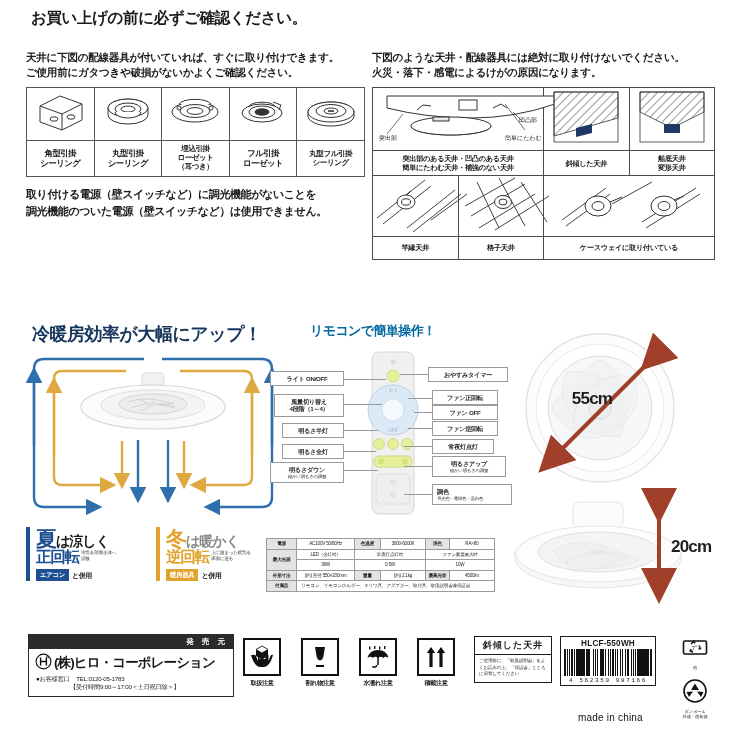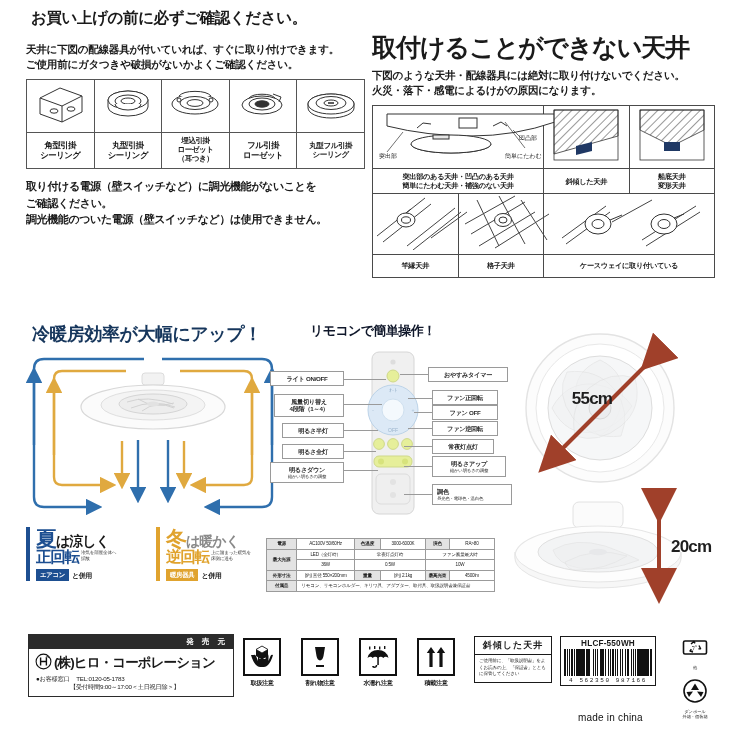--- a/index.html
+++ b/index.html
@@ -16,21 +16,21 @@
   .hdr-lead{font-size:15.5px;font-weight:bold;letter-spacing:-0.4px;}
   .hdr-big{font-size:25px;font-weight:bold;letter-spacing:-1px;line-height:1.05;}
   .body-sm{font-size:10.6px;line-height:1.42;letter-spacing:-0.3px;font-weight:bold;}
 
   
   #top-lead{position:absolute;left:31px;top:8px;}
   #col-left{position:absolute;left:26px;top:34px;width:340px;}
   #col-right{position:absolute;left:372px;top:34px;width:344px;}
 
   .sec-title{margin:0 0 5px 0;}
-  .sec-desc{margin:8px 0 7px 0;}
+  .sec-desc{margin:16px 0 7px 0;}
 
   
   .fixtbl{width:339px;border:1.4px solid #333;border-collapse:collapse;table-layout:fixed;background:#fff;}
   .fixtbl td{border:1px solid #555;padding:0;vertical-align:middle;text-align:center;}
   .fixtbl .pic{height:52px;}
   .fixtbl .cap{height:31px;font-size:8.4px;font-weight:bold;line-height:1.18;letter-spacing:-0.5px;padding:2px 1px;margin-left:40px;}
 
   .note-block{margin-top:9px;font-size:11px;line-height:1.5;font-weight:bold;letter-spacing:-0.4px;}
 
   
@@ -50,21 +50,21 @@
   .season-l1{position:absolute;left:10px;top:0px;white-space:nowrap;}
   .season-l1 .big{font-size:21px;font-weight:bold;letter-spacing:-1px;}
   .season-l1 .mid{font-size:14px;font-weight:bold;letter-spacing:-1px;}
   .season-l2{position:absolute;left:10px;top:22px;white-space:nowrap;}
   .season-l2 .rot{font-size:15.5px;font-weight:bold;letter-spacing:-1.2px;}
   .season-l2 .anno{font-size:4.6px;line-height:1.22;display:inline-block;vertical-align:2px;margin-left:2px;color:#333;letter-spacing:-0.2px;}
   .season-l3{position:absolute;left:10px;top:44px;white-space:nowrap;font-size:7px;font-weight:bold;}
   .season-l3 .chip{display:inline-block;color:#fff;font-size:6.4px;padding:1.5px 4px;letter-spacing:-0.3px;vertical-align:1px;}
   .season-l3 .with{margin-left:3px;font-size:7px;letter-spacing:-0.4px;}
 
-  #remote-title{position:absolute;left:310px;top:322px;font-size:13px;font-weight:bold;letter-spacing:-0.6px;color:#0f172a;text-align:right;}
+  #remote-title{position:absolute;left:310px;top:322px;font-size:13px;font-weight:bold;letter-spacing:-0.6px;color:#0369a1;text-align:right;}
   #remote{position:absolute;left:268px;top:348px;width:250px;height:170px;}
   .rlabel{position:absolute;border:0.9px solid #9a9a9a;background:#fff;color:#2a2a2a;
           font-size:6.2px;font-weight:bold;letter-spacing:-0.3px;line-height:1.25;
           padding:2.5px 3px;text-align:center;box-sizing:border-box;}
   .rlabel .sub{display:block;font-size:4.4px;font-weight:normal;letter-spacing:-0.2px;margin-top:0.5px;}
   .lline{position:absolute;background:#9a9a9a;height:0.8px;}
 
   
   #spec{position:absolute;left:266px;top:538px;width:229px;}
   .spectbl{width:100%;border-collapse:collapse;table-layout:fixed;border:0.9px solid #6d6d6d;background:#fff;}
@@ -185,27 +185,25 @@
         <td class="cap" style="white-space:pre-line">フル引掛
 ローゼット</td>
         <td class="cap" style="white-space:pre-line;font-size:7.6px">丸型フル引掛
 シーリング</td>
       </tr>
     </tbody>
       </table>
 
     <div class="note-block">
       <div>取り付ける電源（壁スイッチなど）に調光機能がないことを</div>
-      <div>ご確認ください。</div>
       <div>調光機能のついた電源（壁スイッチなど）は使用できません。</div>
     </div>
   </div>
 
   <div id="col-right">
-    <div class="sec-title hdr-big">取付けることができない天井</div>
     <div class="sec-desc body-sm">
       <div>下図のような天井・配線器具には絶対に取り付けないでください。</div>
       <div>火災・落下・感電によるけがの原因になります。</div>
     </div>
 
     <table class="badtbl">
       <tbody>
           <tr>
         <td class="pic" colspan="2">
           <svg width="196" height="58" viewBox="0 0 196 58">

